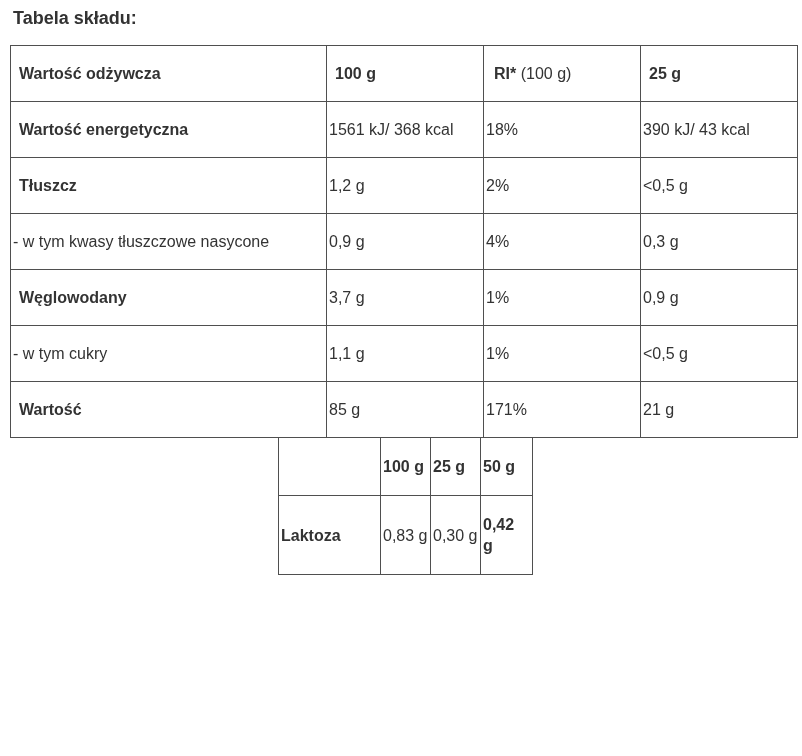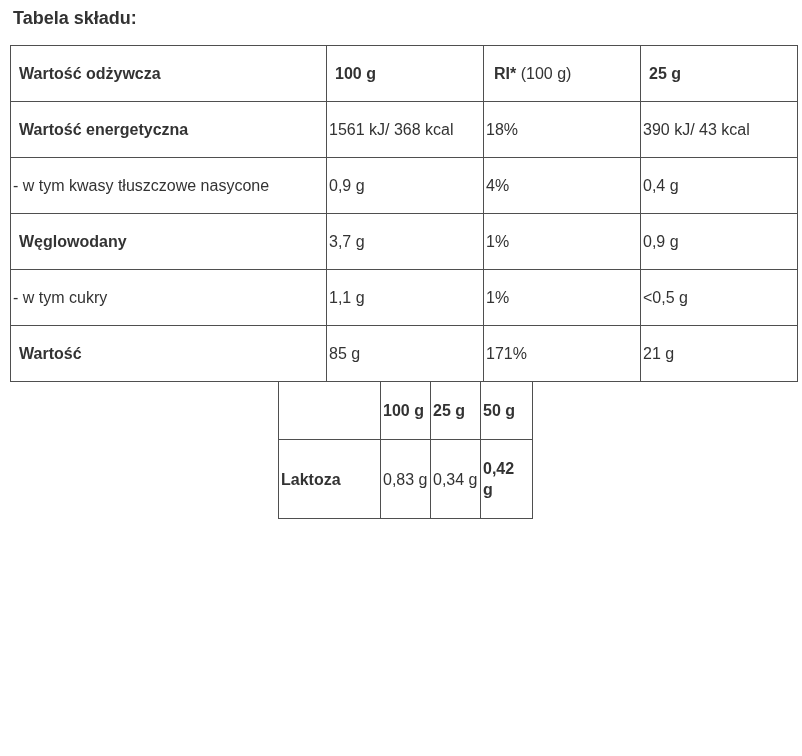--- a/index.html
+++ b/index.html
@@ -81,26 +81,32 @@
         <td class="b">25 g</td>
       </tr>
 
       <tr>
         <td class="b">Wartość energetyczna</td>
         <td>1561 kJ/ 368 kcal</td>
         <td>18%</td>
         <td>390 kJ/ 43 kcal</td>
       </tr>
 
+      <tr>
+        <td class="b">Tłuszcz</td>
+        <td>1,2 g</td>
+        <td>2%</td>
+        <td>&lt;0,5 g</td>
+      </tr>
 
       <tr>
         <td>- w tym kwasy tłuszczowe nasycone</td>
         <td>0,9 g</td>
         <td>4%</td>
-        <td>0,4 g</td>
+        <td>0,3 g</td>
       </tr>
 
       <tr>
         <td class="b">Węglowodany</td>
         <td>3,7 g</td>
         <td>1%</td>
         <td>0,9 g</td>
       </tr>
 
       <tr>
@@ -131,19 +137,19 @@
     <tbody>
       <tr>
         <td></td>
         <td class="b nw">100 g</td>
         <td class="b nw">25 g</td>
         <td class="b">50 g</td>
       </tr>
       <tr>
         <td class="b">Laktoza</td>
         <td class="nw">0,83 g</td>
-        <td class="nw">0,34 g</td>
+        <td class="nw">0,30 g</td>
         <td class="wrap">0,42 g</td>
       </tr>
     </tbody>
   </table>
 
 </div>
 
 </body></html>

